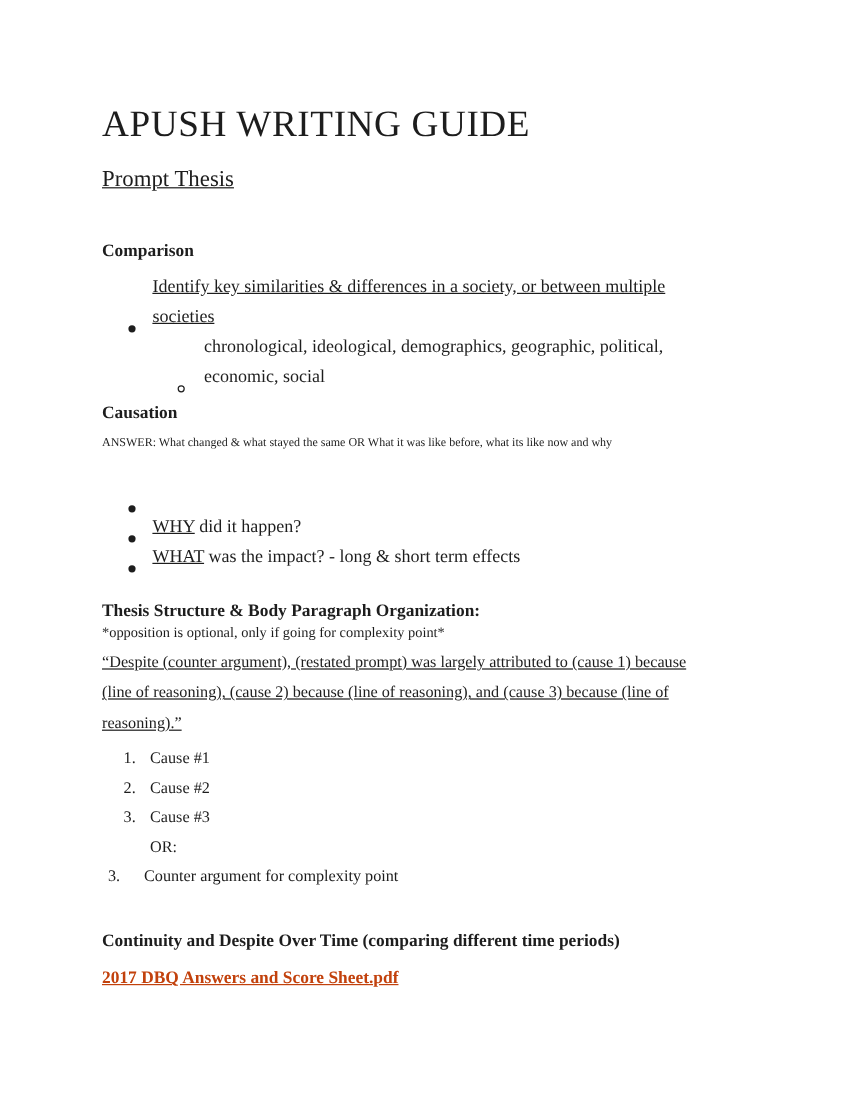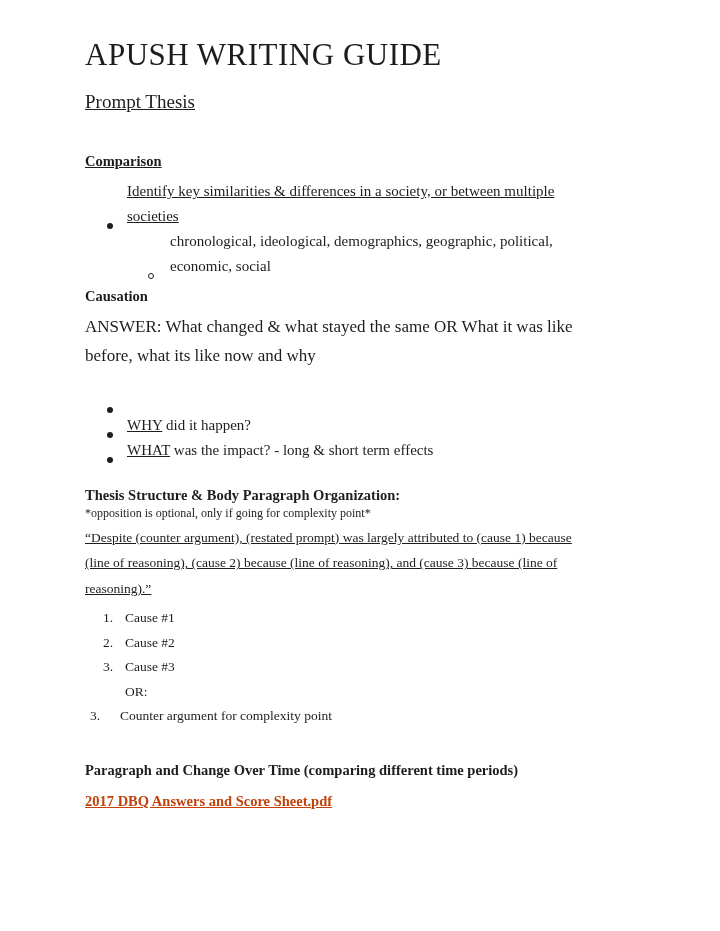--- a/index.html
+++ b/index.html
@@ -8,21 +8,21 @@
     width: 720px;
     height: 931px;
     font-family: "Liberation Serif", "DejaVu Serif", serif;
     color: #1d1d1d;
     overflow: hidden;
   }
   .page {
     width: 664px;
     height: 931px;
     background: #ffffff;
-    padding: 36px 68px 0 85px;
+    padding: 84px 68px 0 85px;
   }
   .underline { text-decoration: underline; }
 
   .doc-title {
     font-size: 31px;
     font-weight: 400;
     letter-spacing: 0.5px;
     line-height: 1.2;
   }
   .h2 {
@@ -38,28 +38,28 @@
     font-size: 19px;
     font-weight: 400;
     text-decoration: underline;
     line-height: 1.25;
   }
   .bold-label {
     font-size: 14.5px;
     font-weight: 700;
     line-height: 20px;
   }
-  .lbl-comparison { margin-top: 37px; text-decoration: underline; }
+  .lbl-comparison { margin-top: 37px; }
   .lbl-causation  { margin-top: 7px; }
   .lbl-thesis     { margin-top: 22px; }
   .lbl-ccot       { margin-top: 31px; }
 
   .body-par {
-    margin-top: 6px;
-    font-size: 17px;
+    margin-top: 1px;
+    font-size: 10px;
     line-height: 29px;
     max-width: 562px;
   }
 
   .row { display: flex; align-items: flex-end; font-size: 15px; line-height: 25px; }
   .marker-l1 { flex: none; margin-left: 22px; width: 20px; padding-top: 10px; }
   .marker-l2 { flex: none; margin-left: 63px; width: 22px; padding-top: 10px; }
   .dot {
     display: block; width: 6px; height: 6px; border-radius: 50%;
     background: #1d1d1d;
@@ -171,17 +171,17 @@
     </div>
     <div class="num-row">
       <span class="or-row">OR:</span>
     </div>
     <div class="num-row">
       <span class="num-marker-alt">3.</span>
       <span>Counter argument for complexity point</span>
     </div>
   </div>
 
-  <div class="bold-label lbl-ccot">Paragraph and Change Over Time (comparing different time periods)</div>
+  <div class="bold-label lbl-ccot">Continuity and Despite Over Time (comparing different time periods)</div>
 
   <a class="pdf-link">2017 DBQ Answers and Score Sheet.pdf</a>
 
 </div>
 
 </body></html>

